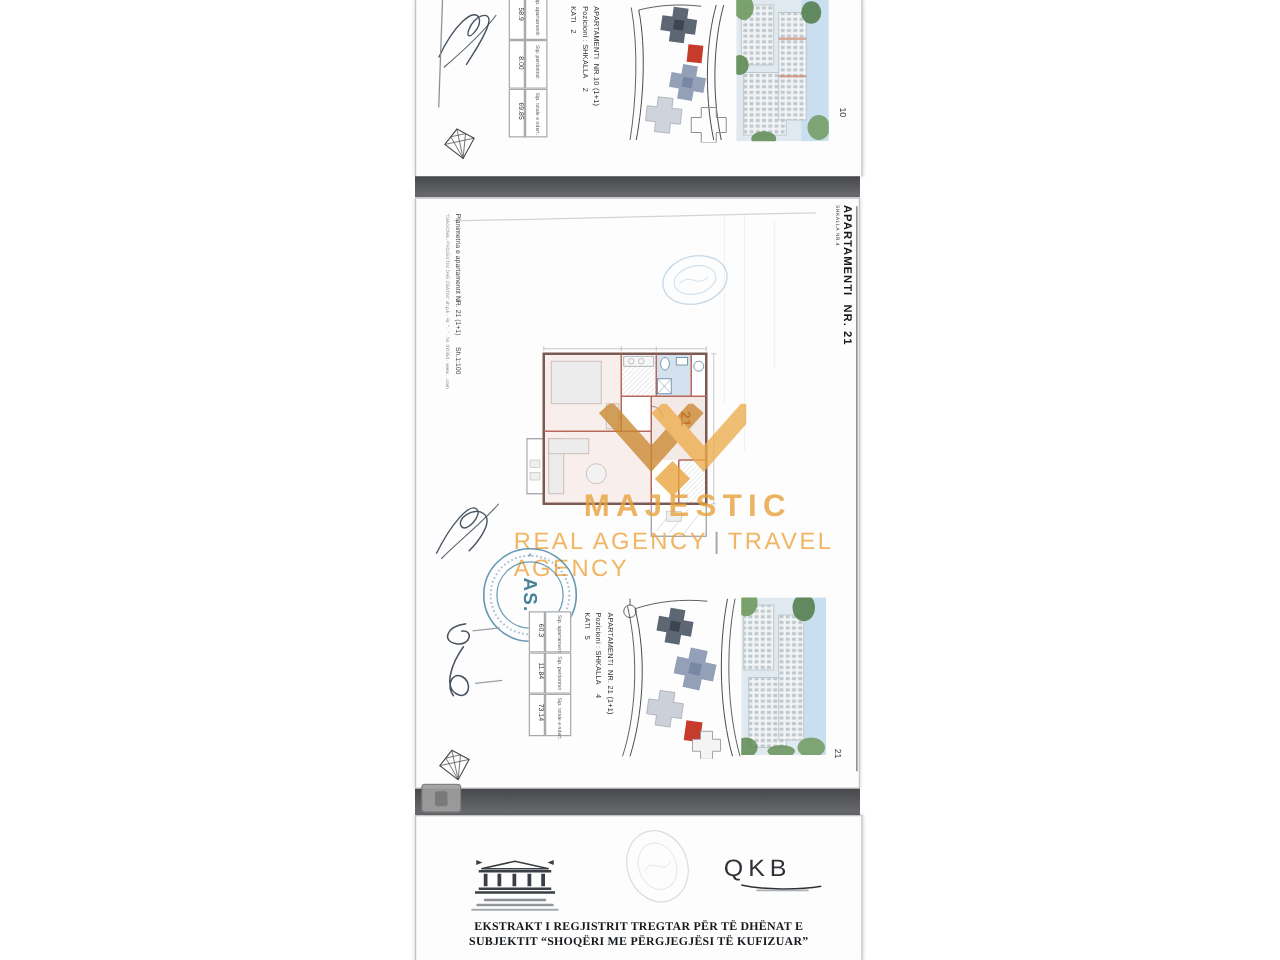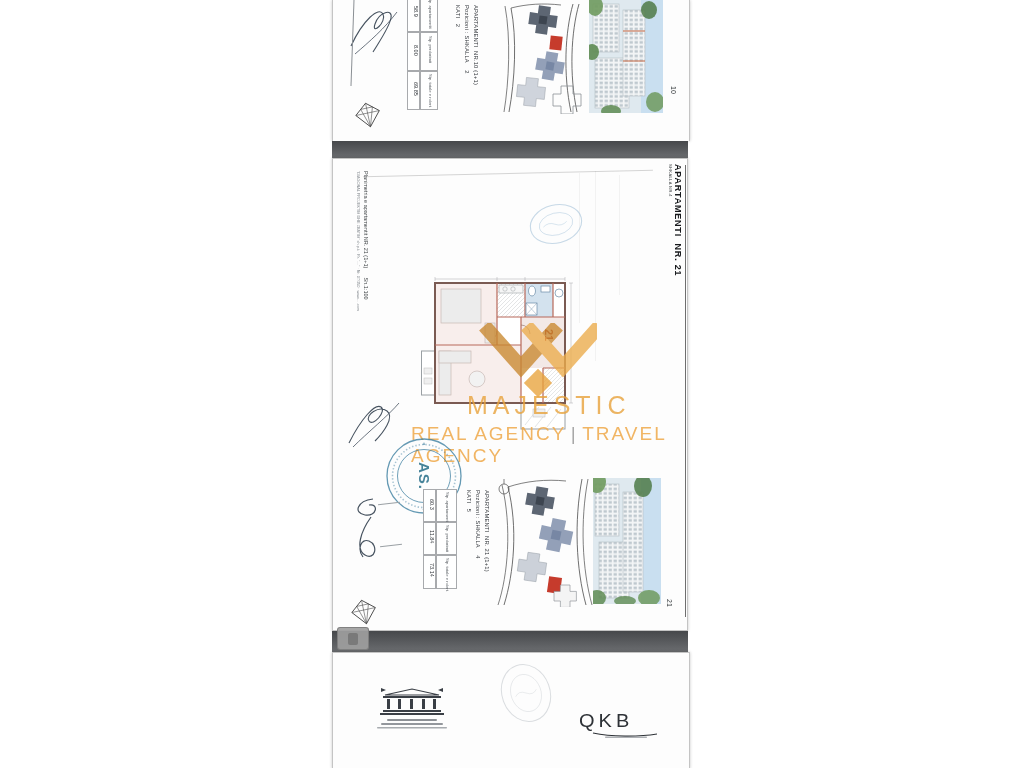--- a/index.html
+++ b/index.html
@@ -10,21 +10,21 @@
   .band{position:absolute;left:332px;width:356px;background:linear-gradient(180deg,#46484b,#6b6d70);}
   .abs{position:absolute;}
   
   .vtext{position:absolute;transform-origin:0 0;transform:rotate(90deg);white-space:nowrap;}
   .vblock{position:absolute;transform-origin:0 0;transform:rotate(90deg);white-space:nowrap;}
   .cap3{font-size:5.8px;line-height:9px;color:#2f3338;letter-spacing:.2px;}
   .tcell{position:absolute;border:0.6px solid #a8aaad;background:#fff;box-sizing:border-box;}
   .tval{font-size:5.5px;color:#2f3338;}
   .thead{font-size:4.2px;color:#5a5f64;}
   .streak{position:absolute;width:1px;background:rgba(60,60,60,.06);}
-  .wm-name{color:#E8A33C;opacity:.8;letter-spacing:5px;font-size:25px;font-weight:normal;}
+  .wm-name{color:#E8A33C;opacity:.8;letter-spacing:5px;font-size:25px;font-weight:bold;}
   .wm-tag{color:#EFA94A;opacity:.85;letter-spacing:2px;font-size:19px;}
   .doc-title{font-family:"Liberation Serif",serif;font-weight:bold;font-size:9.5px;line-height:12px;
              color:#15181c;text-align:center;letter-spacing:.2px;}
   .qkb{font-size:20px;letter-spacing:4px;color:#2e3237;font-weight:500;transform:scaleY(.95);}
 </style>
 </head>
 <body>
 
 <div id="canvas">
 
@@ -328,23 +328,27 @@
     </svg>
 
     <svg class="abs" style="left:164px;top:8px;" width="58" height="64" viewBox="0 0 58 64">
       <g transform="rotate(-20 29 32)">
         <ellipse cx="29" cy="32" rx="24" ry="29" fill="none" stroke="#9aa4ac" stroke-width="1" opacity=".35"></ellipse>
         <ellipse cx="29" cy="32" rx="15" ry="19" fill="none" stroke="#9aa4ac" stroke-width=".8" opacity=".25"></ellipse>
         <path d="M18,32 q5,-5 11,0 q6,5 11,0" stroke="#9aa4ac" stroke-width=".7" fill="none" opacity=".25"></path>
       </g>
     </svg>
 
-    <div class="abs" style="left:246px;top:56px;">
+    <div class="abs" style="left:246px;top:31px;">
       <span class="qkb" style="display:inline-block;">QKB</span>
       <svg style="position:absolute;left:12px;top:22px;" width="68" height="8" viewBox="0 0 68 8">
         <path d="M2,2 C20,6 48,6 66,3" stroke="#2e3237" stroke-width="1.2" fill="none"></path>
         <rect x="14" y="5.5" width="42" height="1.4" rx=".7" fill="#8a8f94" opacity=".7"></rect>
       </svg>
     </div>
 
+    <div class="abs doc-title" style="left:28px;top:83px;width:300px;">
+      <div>EKSTRAKT I REGJISTRIT TREGTAR PËR TË DHËNAT E</div>
+      <div>SUBJEKTIT “SHOQËRI ME PËRGJEGJËSI TË KUFIZUAR”</div>
+    </div>
   </div>
 
 </div>
 
 </body></html>

